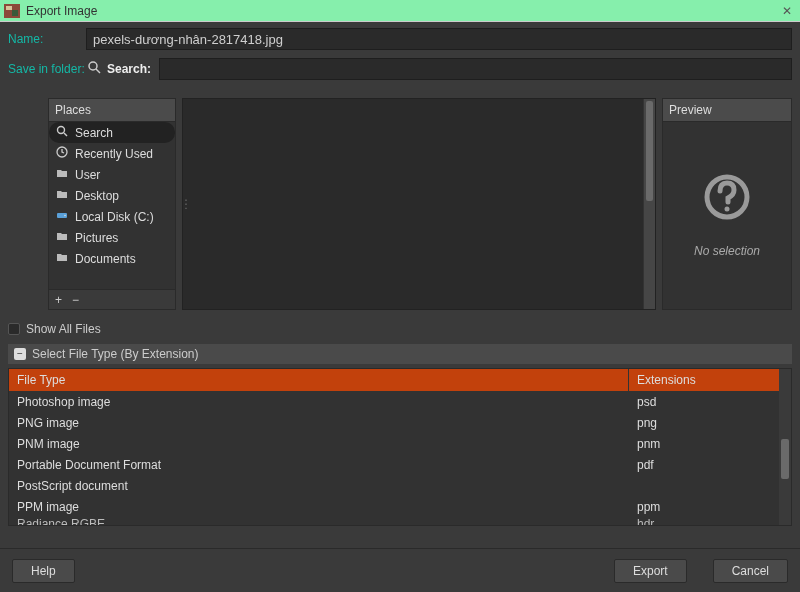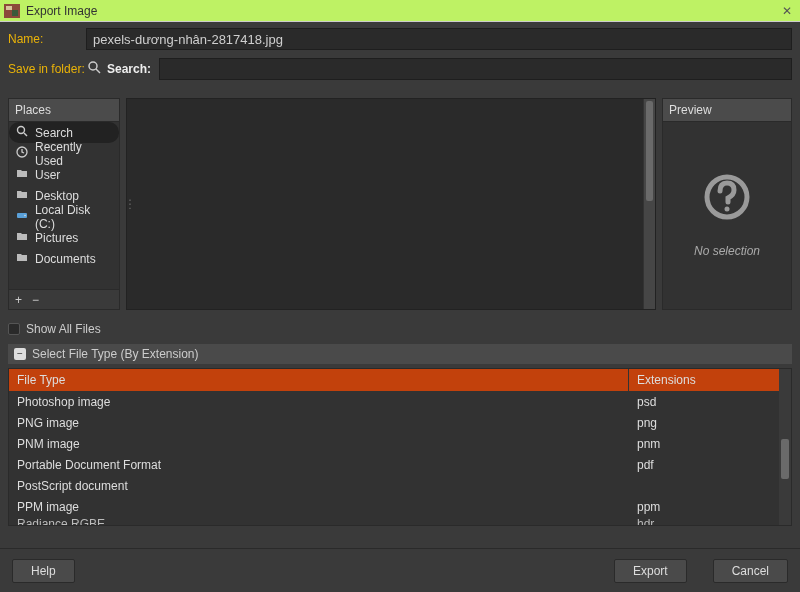--- a/index.html
+++ b/index.html
@@ -1,30 +1,30 @@
 <!DOCTYPE html>
 <html><head>
 <meta charset="utf-8">
 <style>
   * { box-sizing: border-box; margin: 0; padding: 0; font-family: "Segoe UI", Tahoma, sans-serif; }
   html, body { width: 800px; height: 592px; overflow: hidden; background: #fff; }
   .window { width: 800px; height: 592px; background: #3a3a3a; color: #ccc; display: flex; flex-direction: column; font-size: 12px; }
-  .titlebar { height: 22px; background: #bef264; color: #333; display: flex; align-items: center; padding: 0 4px; border-bottom: 1px solid #ccc; }
+  .titlebar { height: 22px; background: #86efac; color: #333; display: flex; align-items: center; padding: 0 4px; border-bottom: 1px solid #ccc; }
   .titlebar .app-icon { width: 16px; height: 14px; margin-right: 6px; }
   .titlebar .title { flex: 1; font-size: 12px; }
   .titlebar .close { width: 18px; text-align: center; color: #555; cursor: pointer; }
   .body { flex: 1; background: #3a3a3a; padding: 6px 8px 0 8px; display: flex; flex-direction: column; min-height: 0; }
   .row { display: flex; align-items: center; margin-bottom: 8px; }
-  .label { width: 78px; color: #eab308; }
+  .label { width: 78px; color: #14b8a6; }
   .name-input { flex: 1; background: #2a2a2a; border: 1px solid #1e1e1e; color: #cfcfcf; padding: 3px 6px; height: 22px; font-size: 13px; }
   .search-row .zoom-icon { margin: 0 6px 0 2px; color: #ccc; }
   .search-lbl { font-weight: bold; color: #eee; margin-right: 8px; }
   .search-input { flex: 1; background: #2a2a2a; border: 1px solid #1e1e1e; height: 22px; }
   .mid { display: flex; gap: 6px; height: 212px; margin-top: 10px; }
-  .places { width: 112px; display: flex; flex-direction: column; background: #323232; border: 1px solid #2a2a2a; }
+  .places { width: 128px; display: flex; flex-direction: column; background: #323232; border: 1px solid #2a2a2a; margin-left: 40px; }
   .panel-head { background: #4b4b4b; color: #ddd; padding: 4px 6px; font-size: 12px; border-bottom: 1px solid #2a2a2a; }
   .places-list { flex: 1; overflow: hidden; }
   .place { display: flex; align-items: center; gap: 6px; padding: 3px 6px; color: #ddd; cursor: pointer; height: 21px; border-radius: 10px; }
   .place.selected { background: #222; }
   .place .ico { width: 14px; text-align: center; color: #bbb; }
   .place .blue { color: #5aa0d8; }
   .places-foot { height: 20px; background: #3a3a3a; border-top: 1px solid #2a2a2a; display: flex; align-items: center; padding: 0 6px; gap: 10px; color: #ccc; }
   .filepane { flex: 1; display: flex; background: #2a2a2a; border: 1px solid #222; position: relative; }
   .file-resize { width: 6px; display: flex; align-items: center; justify-content: center; color: #666; cursor: col-resize; }
   .file-content { flex: 1; }

